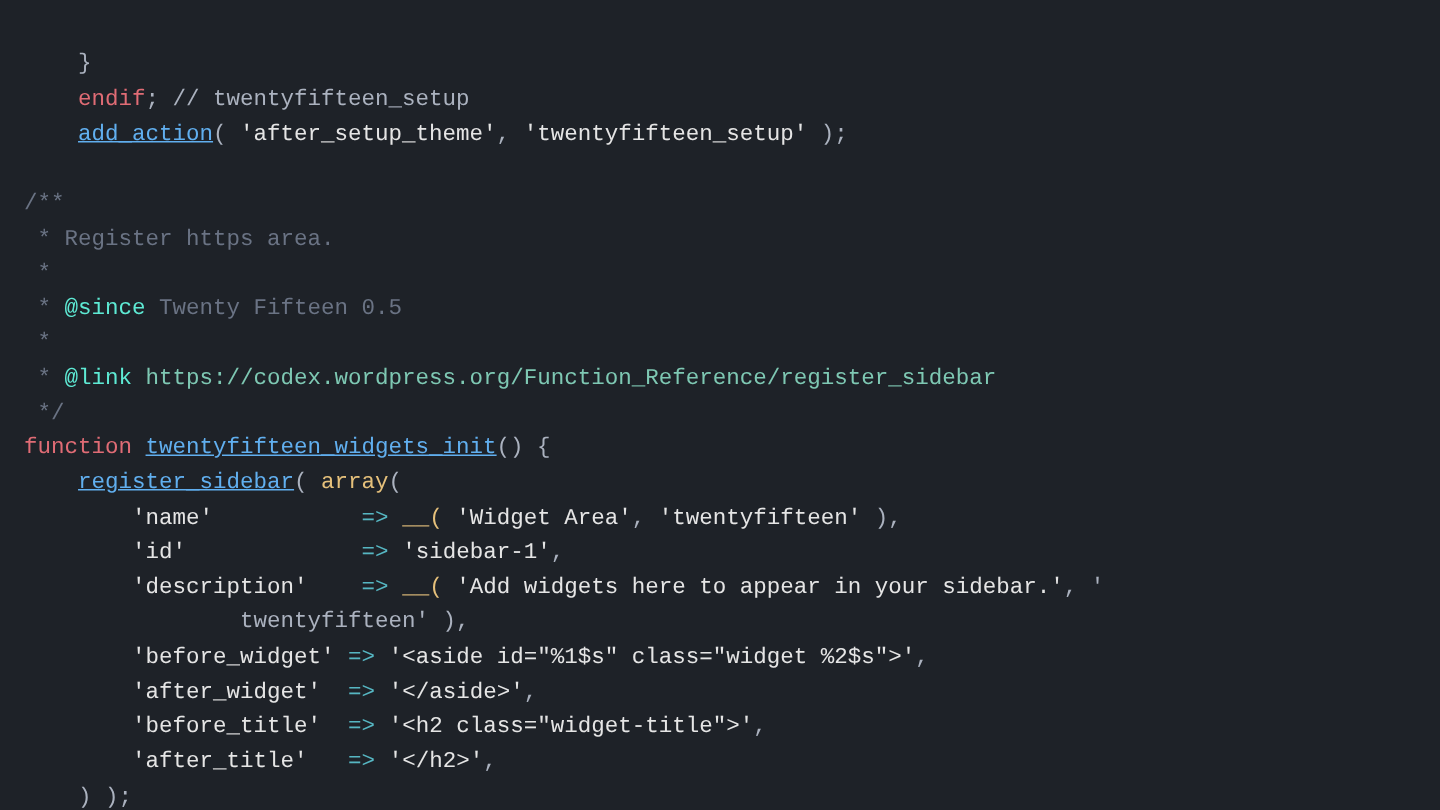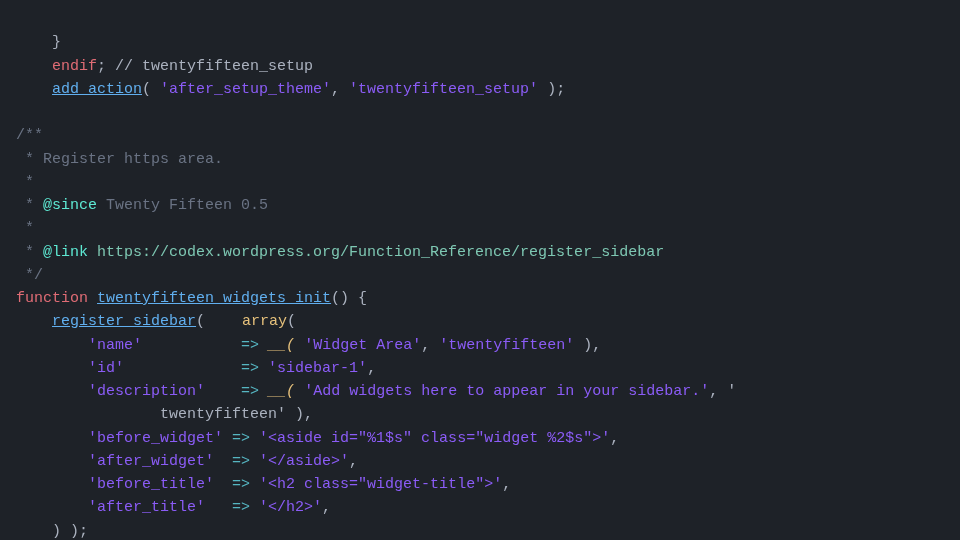--- a/index.html
+++ b/index.html
@@ -12,28 +12,28 @@
       width: 960px;
       height: 540px;
       overflow: hidden;
       padding: 8px 0 8px 16px;
     }
     .code-block {
       white-space: pre;
     }
     .kw-pink { color: #e06c75; text-align: center; }       
     .kw-blue { color: #61afef; text-decoration: underline; }       
-    .kw-green { color: #8b5cf6; }      
-    .kw-yellow { color: #e5c07b; margin-left: 28px; }     
+    .kw-green { color: #e5e5e5; }      
+    .kw-yellow { color: #e5c07b; }     
     .kw-cyan { color: #56b6c2; }       
     .kw-comment { color: #6a7384; }    
     .kw-link { color: #7ec8b3; text-align: center; }       
     .kw-purple { color: #5eead4; }     
     .kw-plain { color: #abb2bf; }       
-    .kw-dunder { color: #e5c07b; font-style: italic; }     
+    .kw-dunder { color: #e5c07b; }     
   </style>
 </head>
 <body>
 
 <div class="code-block">
 <span class="kw-plain">    }</span>
 <span>    <span class="kw-pink">endif</span><span class="kw-plain">; // twentyfifteen_setup</span></span>
 <span>    <span class="kw-blue">add_action</span><span class="kw-plain">( </span><span class="kw-green">'after_setup_theme'</span><span class="kw-plain">, </span><span class="kw-green">'twentyfifteen_setup'</span><span class="kw-plain"> );</span></span>
 <span> </span>
 <span><span class="kw-comment">/**</span></span>

